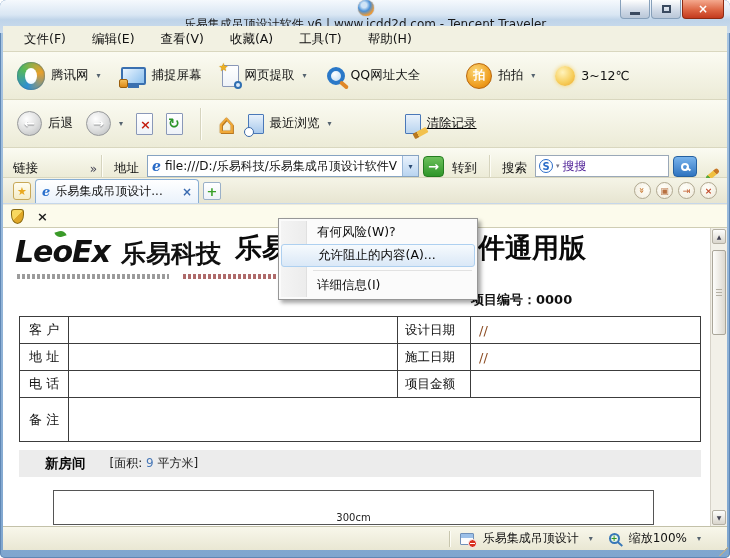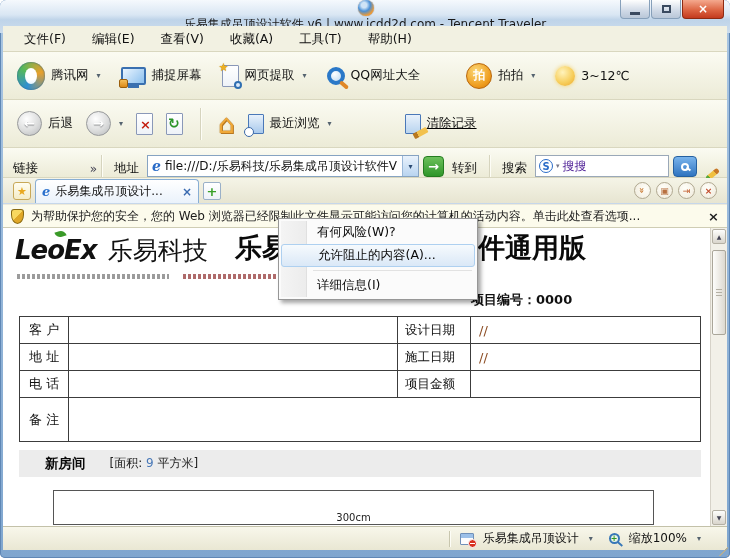--- a/index.html
+++ b/index.html
@@ -112,23 +112,23 @@
   .infobar { top:204px; height:24px; background:#fcfbec; border-top:1px solid #eceadb; border-bottom:1px solid #cfcdb4;
           display:flex; align-items:center; padding:0 8px; }
   .shield { width:13px; height:15px; margin-right:7px; background:linear-gradient(135deg,#f8d860 0 50%, #e0a828 50%);
           border:1px solid #8a6a10; border-radius:3px 3px 50% 50% / 3px 3px 62% 62%; }
   .infomsg { font-size:12px; color:#1a1a1a; white-space:nowrap; overflow:hidden; flex:1; }
   .infoclose { font-weight:bold; font-size:13px; color:#222; margin-left:6px; }
 
   
   .content { position:absolute; left:3px; right:3px; top:228px; bottom:32px; background:#fff; overflow:hidden; }
   .logo { position:absolute; left:12px; top:6px; white-space:nowrap; }
-  .logo-en { font-size:26px; font-weight:bold; font-style:italic; letter-spacing:-1px; color:#111; }
+  .logo-en { font-size:30px; font-weight:bold; font-style:italic; letter-spacing:-1px; color:#111; }
   .leaf { position:absolute; left:40px; top:-3px; width:11px; height:6px; background:#3a9a28; border-radius:0 8px 0 8px; transform:rotate(-18deg); }
-  .logo-cn { font-size:25px; font-weight:normal; color:#111; margin-left:6px; }
+  .logo-cn { font-size:25px; font-weight:bold; color:#111; margin-left:6px; }
   .tagbar { position:absolute; top:40px; height:5px; opacity:.85; }
   .tag1 { left:2px; width:152px; background:repeating-linear-gradient(90deg,#8a8a8a 0 3px, transparent 3px 5px); }
   .tag2 { left:168px; width:140px; background:repeating-linear-gradient(90deg,#a05050 0 3px, transparent 3px 5px); }
   .ptitle { position:absolute; left:232px; top:2px; font-size:27px; font-weight:bold; color:#0a0a0a; white-space:nowrap; }
   .projno { position:absolute; left:468px; top:63px; font-size:13px; font-weight:bold; color:#111; }
 
   .ptable { position:absolute; left:16px; top:88px; width:682px; border:1px solid #3c3c3c; }
   .trow { display:flex; border-bottom:1px solid #3c3c3c; height:27px; }
   .trow:last-child { border-bottom:none; height:43px; }
   .tc { display:flex; align-items:center; font-size:13px; color:#111; }
@@ -327,21 +327,20 @@
     <div class="tabctrl">
       <span class="rbtn rb1">»</span>
       <span class="rbtn rb2">▣</span>
       <span class="rbtn rb3">⇥</span>
       <span class="rbtn rb4">×</span>
     </div>
   </div>
 
   <div class="band infobar">
     <span class="shield"></span>
-    <span class="infomsg">为帮助保护您的安全，您的 Web 浏览器已经限制此文件显示可能访问您的计算机的活动内容。单击此处查看选项...</span>
     <span class="infoclose">×</span>
   </div>
 
   <div class="content">
     <div class="logo">
       <span class="leaf"></span>
       <span class="logo-en">LeoEx</span>
       <span class="logo-cn">乐易科技</span>
       <span class="tagbar tag1" style="position:absolute;"></span>
       <span class="tagbar tag2" style="position:absolute;"></span>

